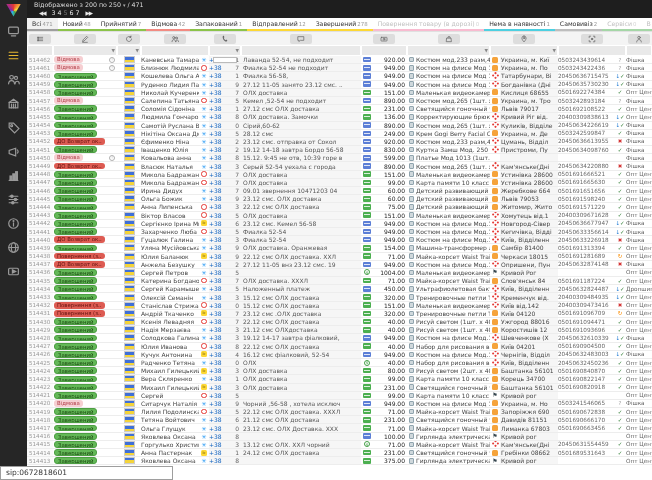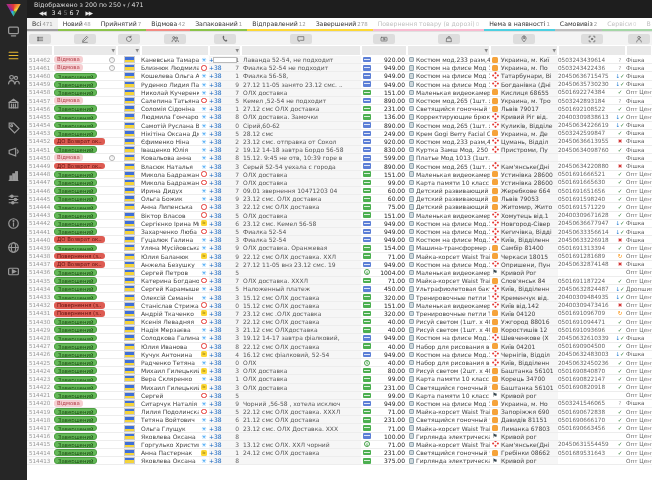--- a/index.html
+++ b/index.html
@@ -191,20 +191,21 @@
         </div>
         <div class="side-item">
           <span><svg viewBox="0 0 12 12" fill="none" stroke="currentColor" stroke-width="1.1" stroke-linecap="round">
               <rect x="1.5" y="3" width="9" height="6" rx="1"></rect>
               <path d="M5 4.5l3 1.5-3 1.5z" fill="currentColor"></path>
             </svg></span>
         </div>
       </div>
   </div>
 
+  <div id="sipbar"><span>sip:0672818601</span></div>
 
   <div id="topbar">
     <div id="shown-line">
       <span>Відображено з 200 по 250</span>
       <span class="caret">▾</span>
       <span>/ 471</span>
     </div>
     <div id="pager">
       <span class="nav">◀◀</span>
       <span id="pages"><span class="pg">3</span><span class="pg">4</span><span class="pg cur">5</span><span class="pg">6</span><span class="pg">7</span></span>

